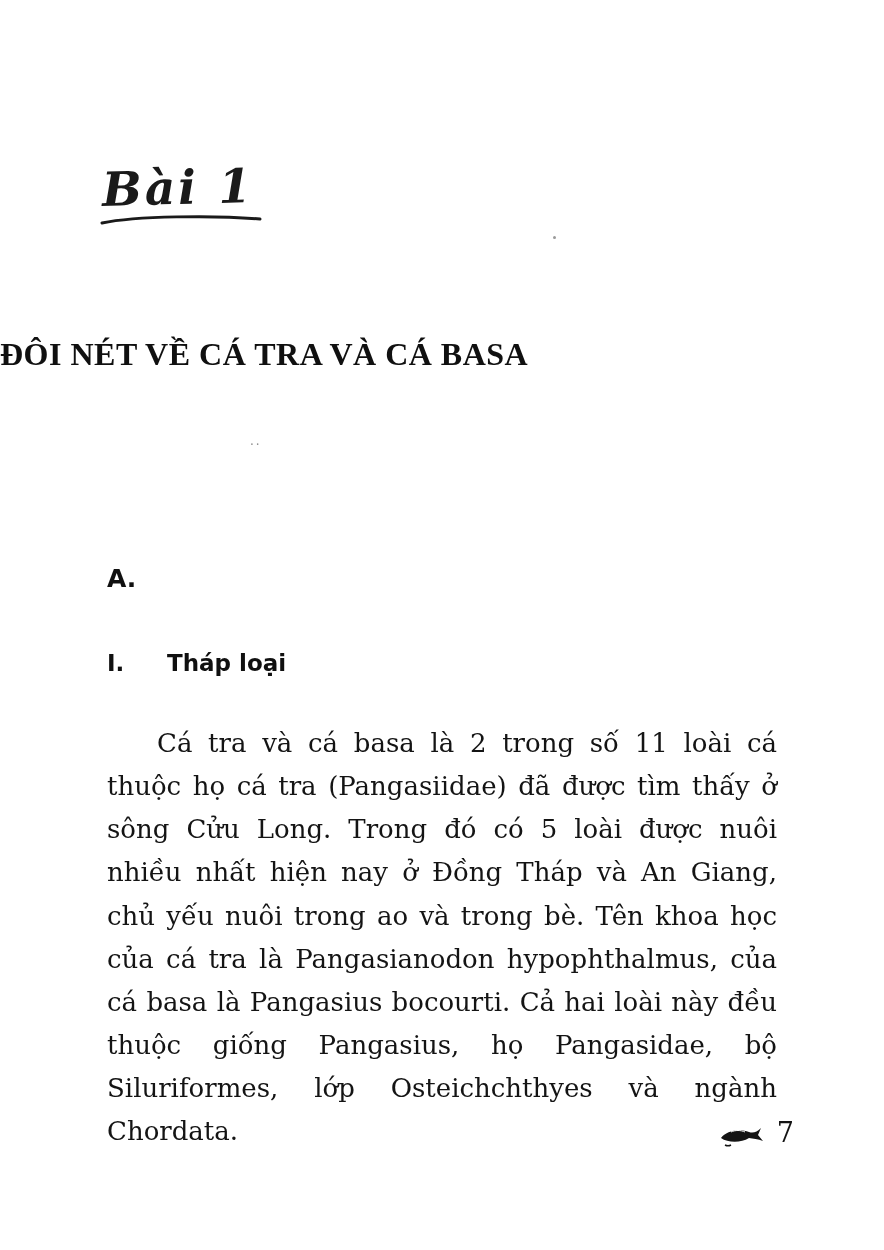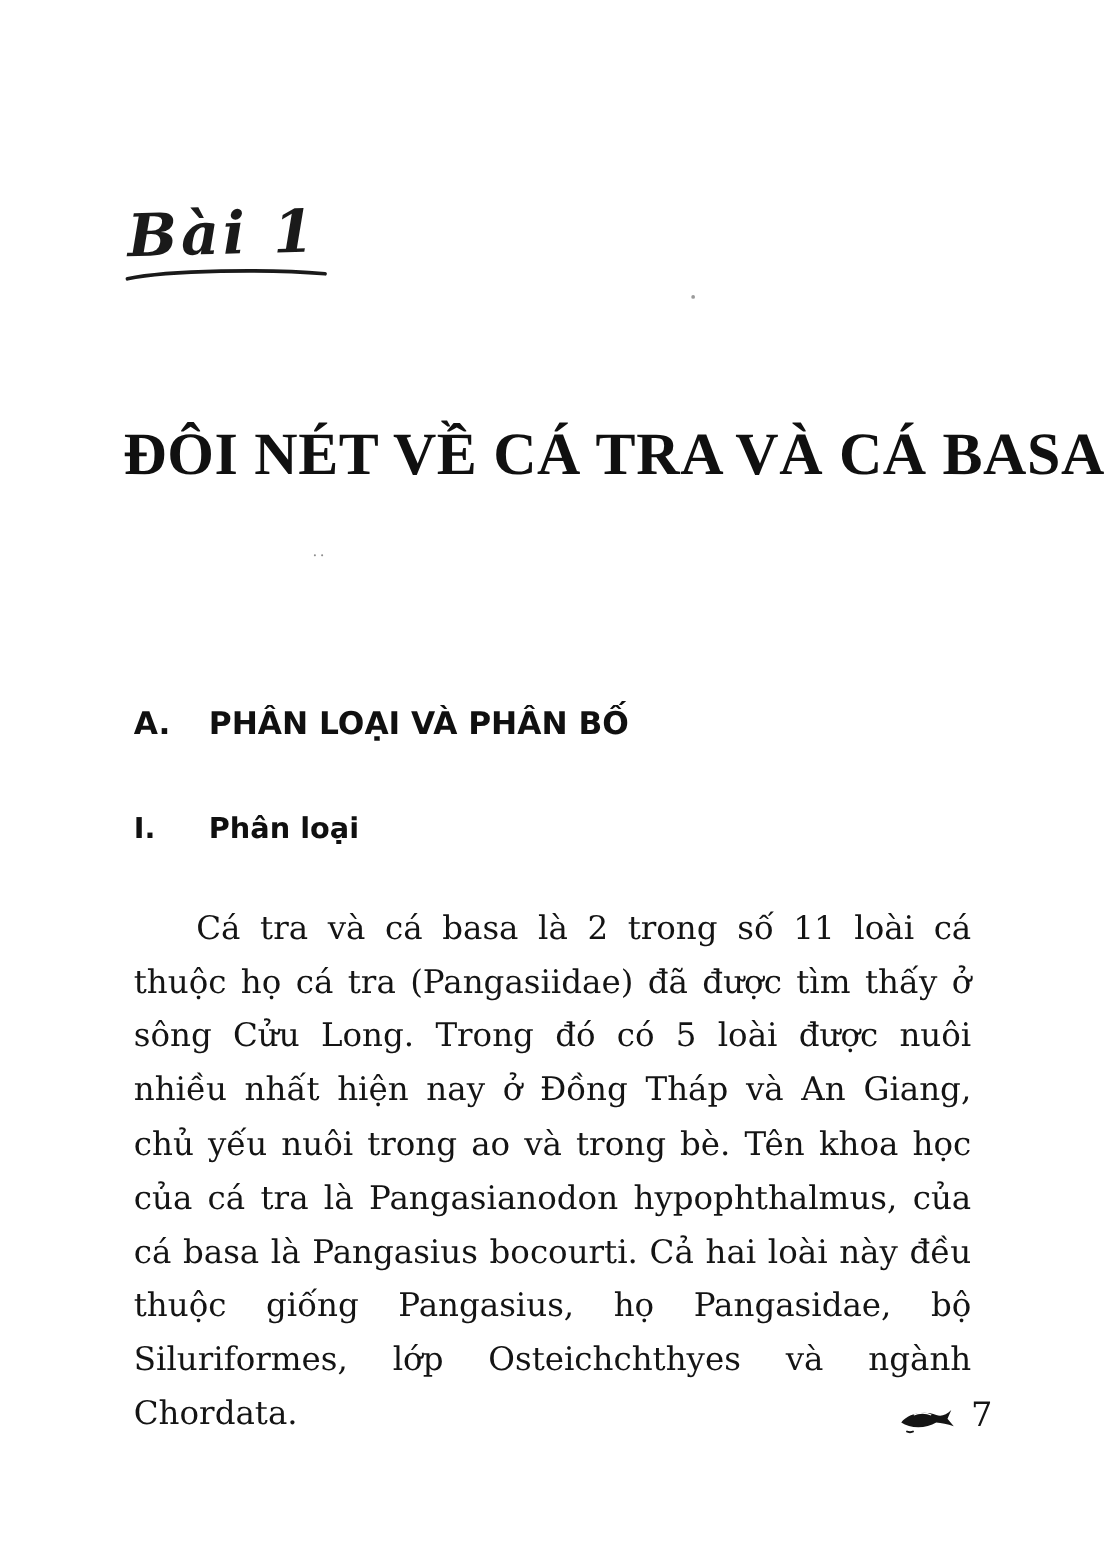--- a/index.html
+++ b/index.html
@@ -37,24 +37,24 @@
     margin-top: -2px;
     margin-left: -2px;
   }
 
   
   .title {
     position: absolute;
     left: 0;
     top: 336px;
     width: 884px;
-    text-align: right;
+    text-align: left;
     font-family: "Liberation Serif", "DejaVu Serif", serif;
     font-weight: bold;
-    font-size: 48px;
+    font-size: 32px;
     letter-spacing: 0.5px;
     color: #101010;
   }
 
   
   .heading {
     position: absolute;
     left: 107px;
     display: flex;
     font-family: "DejaVu Sans", "Liberation Sans", sans-serif;
@@ -119,26 +119,25 @@
     <span class="lesson-text">Bài 1</span>
     <svg class="lesson-underline" width="165" height="14" viewBox="0 0 165 14">
       <path d="M2 10 C 35 3, 115 2, 160 6" fill="none" stroke="#1a1a1a" stroke-width="3" stroke-linecap="round"></path>
     </svg>
   </div>
 
   <h1 class="title">ĐÔI NÉT VỀ CÁ TRA VÀ CÁ BASA</h1>
 
   <div class="heading heading-a">
     <span class="h-label">A.</span>
-    <span class="h-text">PHÂN LOẠI VÀ PHÂN BỐ</span>
   </div>
 
   <div class="heading heading-i">
     <span class="h-label">I.</span>
-    <span class="h-text">Phân loại</span>
+    <span class="h-text">Tháp loại</span>
   </div>
 
   <p class="body-text">Cá tra và cá basa là 2 trong số 11 loài cá thuộc họ cá tra (Pangasiidae) đã được tìm thấy ở sông Cửu Long. Trong đó có 5 loài được nuôi nhiều nhất hiện nay ở Đồng Tháp và An Giang, chủ yếu nuôi trong ao và trong bè. Tên khoa học của cá tra là Pangasianodon hypophthalmus, của cá basa là Pangasius bocourti. Cả hai loài này đều thuộc giống Pangasius, họ Pangasidae, bộ Siluriformes, lớp Osteichchthyes và ngành Chordata.</p>
 
   <div class="footer">
     <svg class="fish-doodle" width="58" height="30" viewBox="0 0 58 30">
       <path d="M4 18 C 9 11, 22 8, 32 12 C 36 13.5, 40 12, 44 8 L 41 15 L 46 21 C 41 19, 36 18.5, 32 18 C 24 23, 11 23, 4 18 Z" fill="#141414"></path>
       <path d="M14 12 C 18 10, 24 10, 28 12" fill="none" stroke="#ffffff" stroke-width="1"></path>
       <path d="M8 25 c 2 1, 4 1, 6 0" fill="none" stroke="#141414" stroke-width="1.5"></path>
     </svg>

